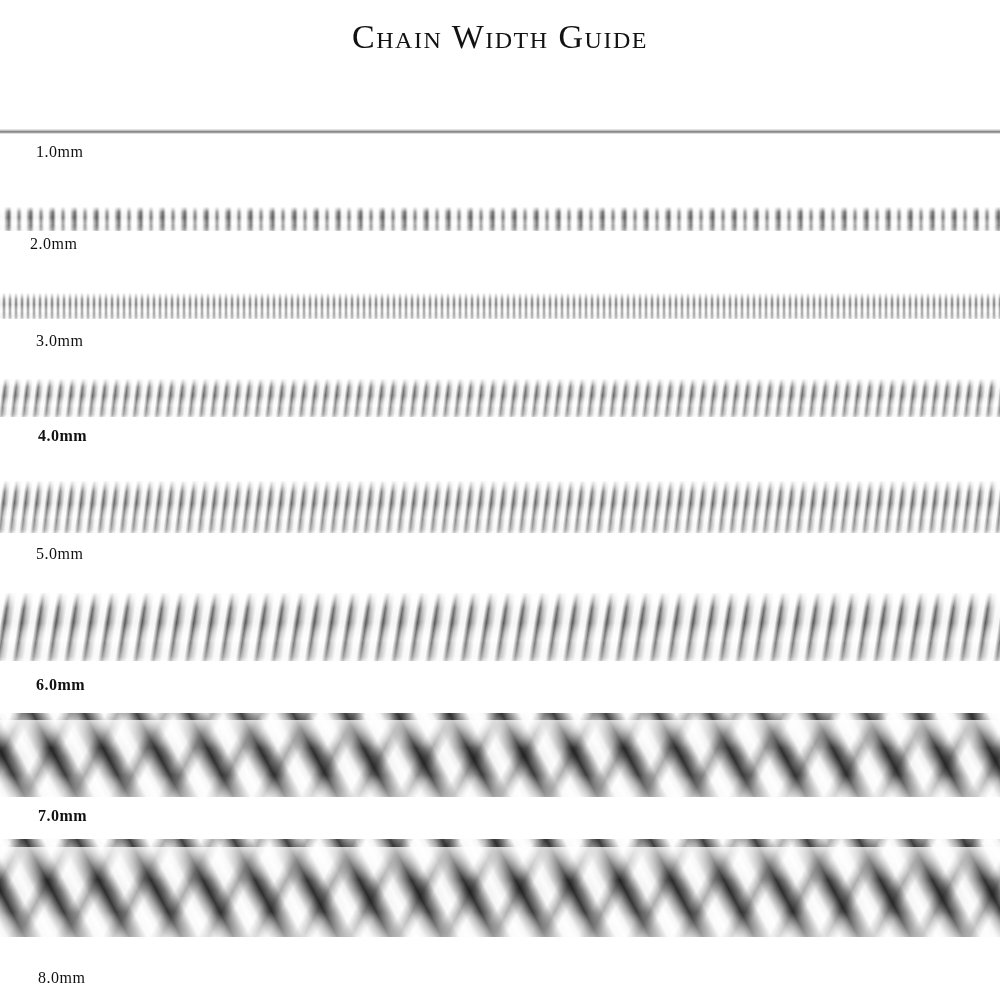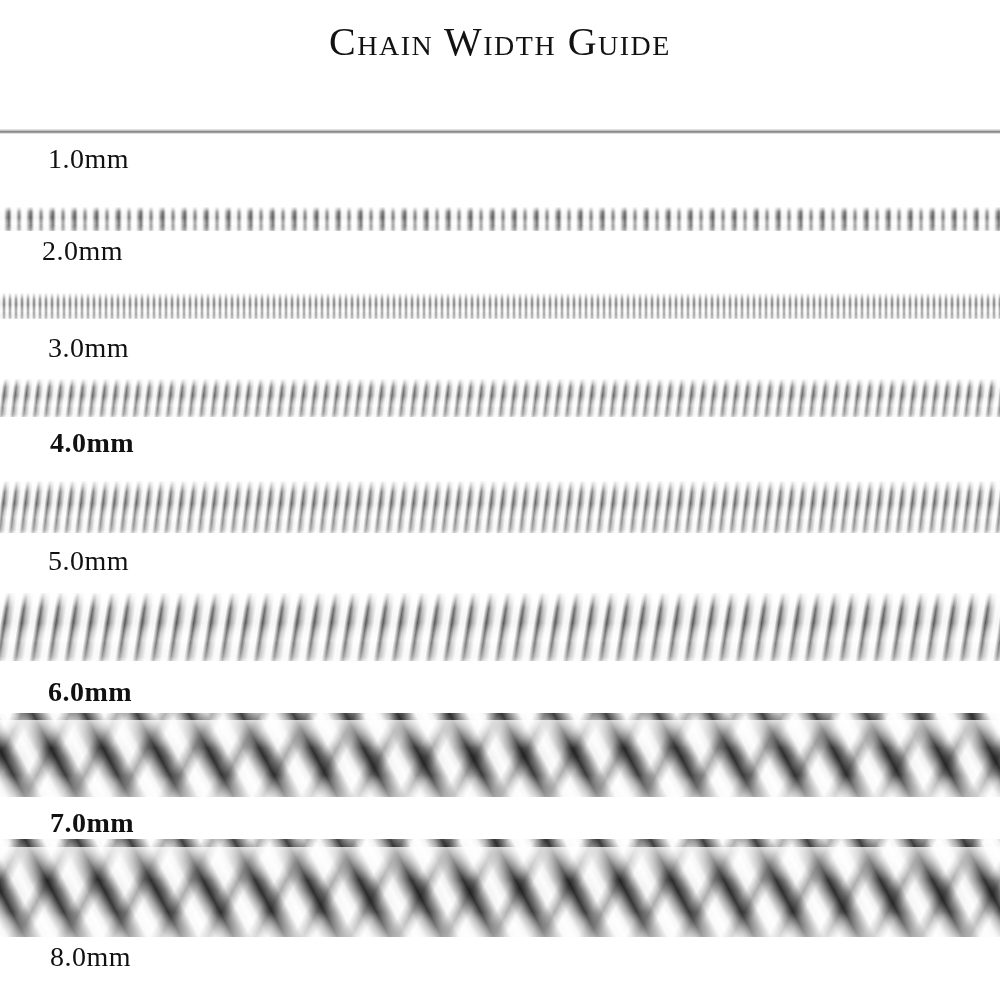--- a/index.html
+++ b/index.html
@@ -16,21 +16,21 @@
     overflow: hidden;
   }
 
   #page-title {
     position: absolute;
     top: 18px;
     left: 0;
     width: 100%;
     text-align: center;
     font-family: "Liberation Serif", serif;
-    font-size: 40px;
+    font-size: 34px;
     letter-spacing: 1.5px;
     font-variant: small-caps;
     color: #121212;
     white-space: nowrap;
   }
 
   .chain-row {
     position: absolute;
     left: 0;
     width: 100%;
@@ -40,25 +40,24 @@
   .chain-strip {
     position: absolute;
     left: 0;
     width: 100%;
     overflow: hidden;
   }
 
   .chain-label {
     position: absolute;
     font-family: "Liberation Serif", serif;
-    font-size: 28px;
+    font-size: 16px;
     color: #111111;
     letter-spacing: 0.5px;
     white-space: nowrap;
-    margin-left: 12px;
   }
 
   
   .metal-core {
     position: absolute;
     left: 0;
     width: 100%;
     height: 100%;
     background: linear-gradient(to bottom,
       #ffffff 0%,
@@ -247,14 +246,14 @@
   <div class="chain-label" style="top:807px;left:38px;font-weight:bold;">7.0mm</div>
 </div>
 
 <div class="chain-row" style="top:0;">
   <div class="chain-strip" style="top:839px;height:98px;">
     <div class="rope" style="background-size: auto, auto;"></div>
     <div class="rope-2"></div>
     <div class="rope-hi"></div>
     <div class="edge-shade-bot"></div>
   </div>
-  <div class="chain-label" style="top:941px;left:38px;">8.0mm</div>
+  <div class="chain-label" style="top:969px;left:38px;">8.0mm</div>
 </div>
 
 </body></html>

